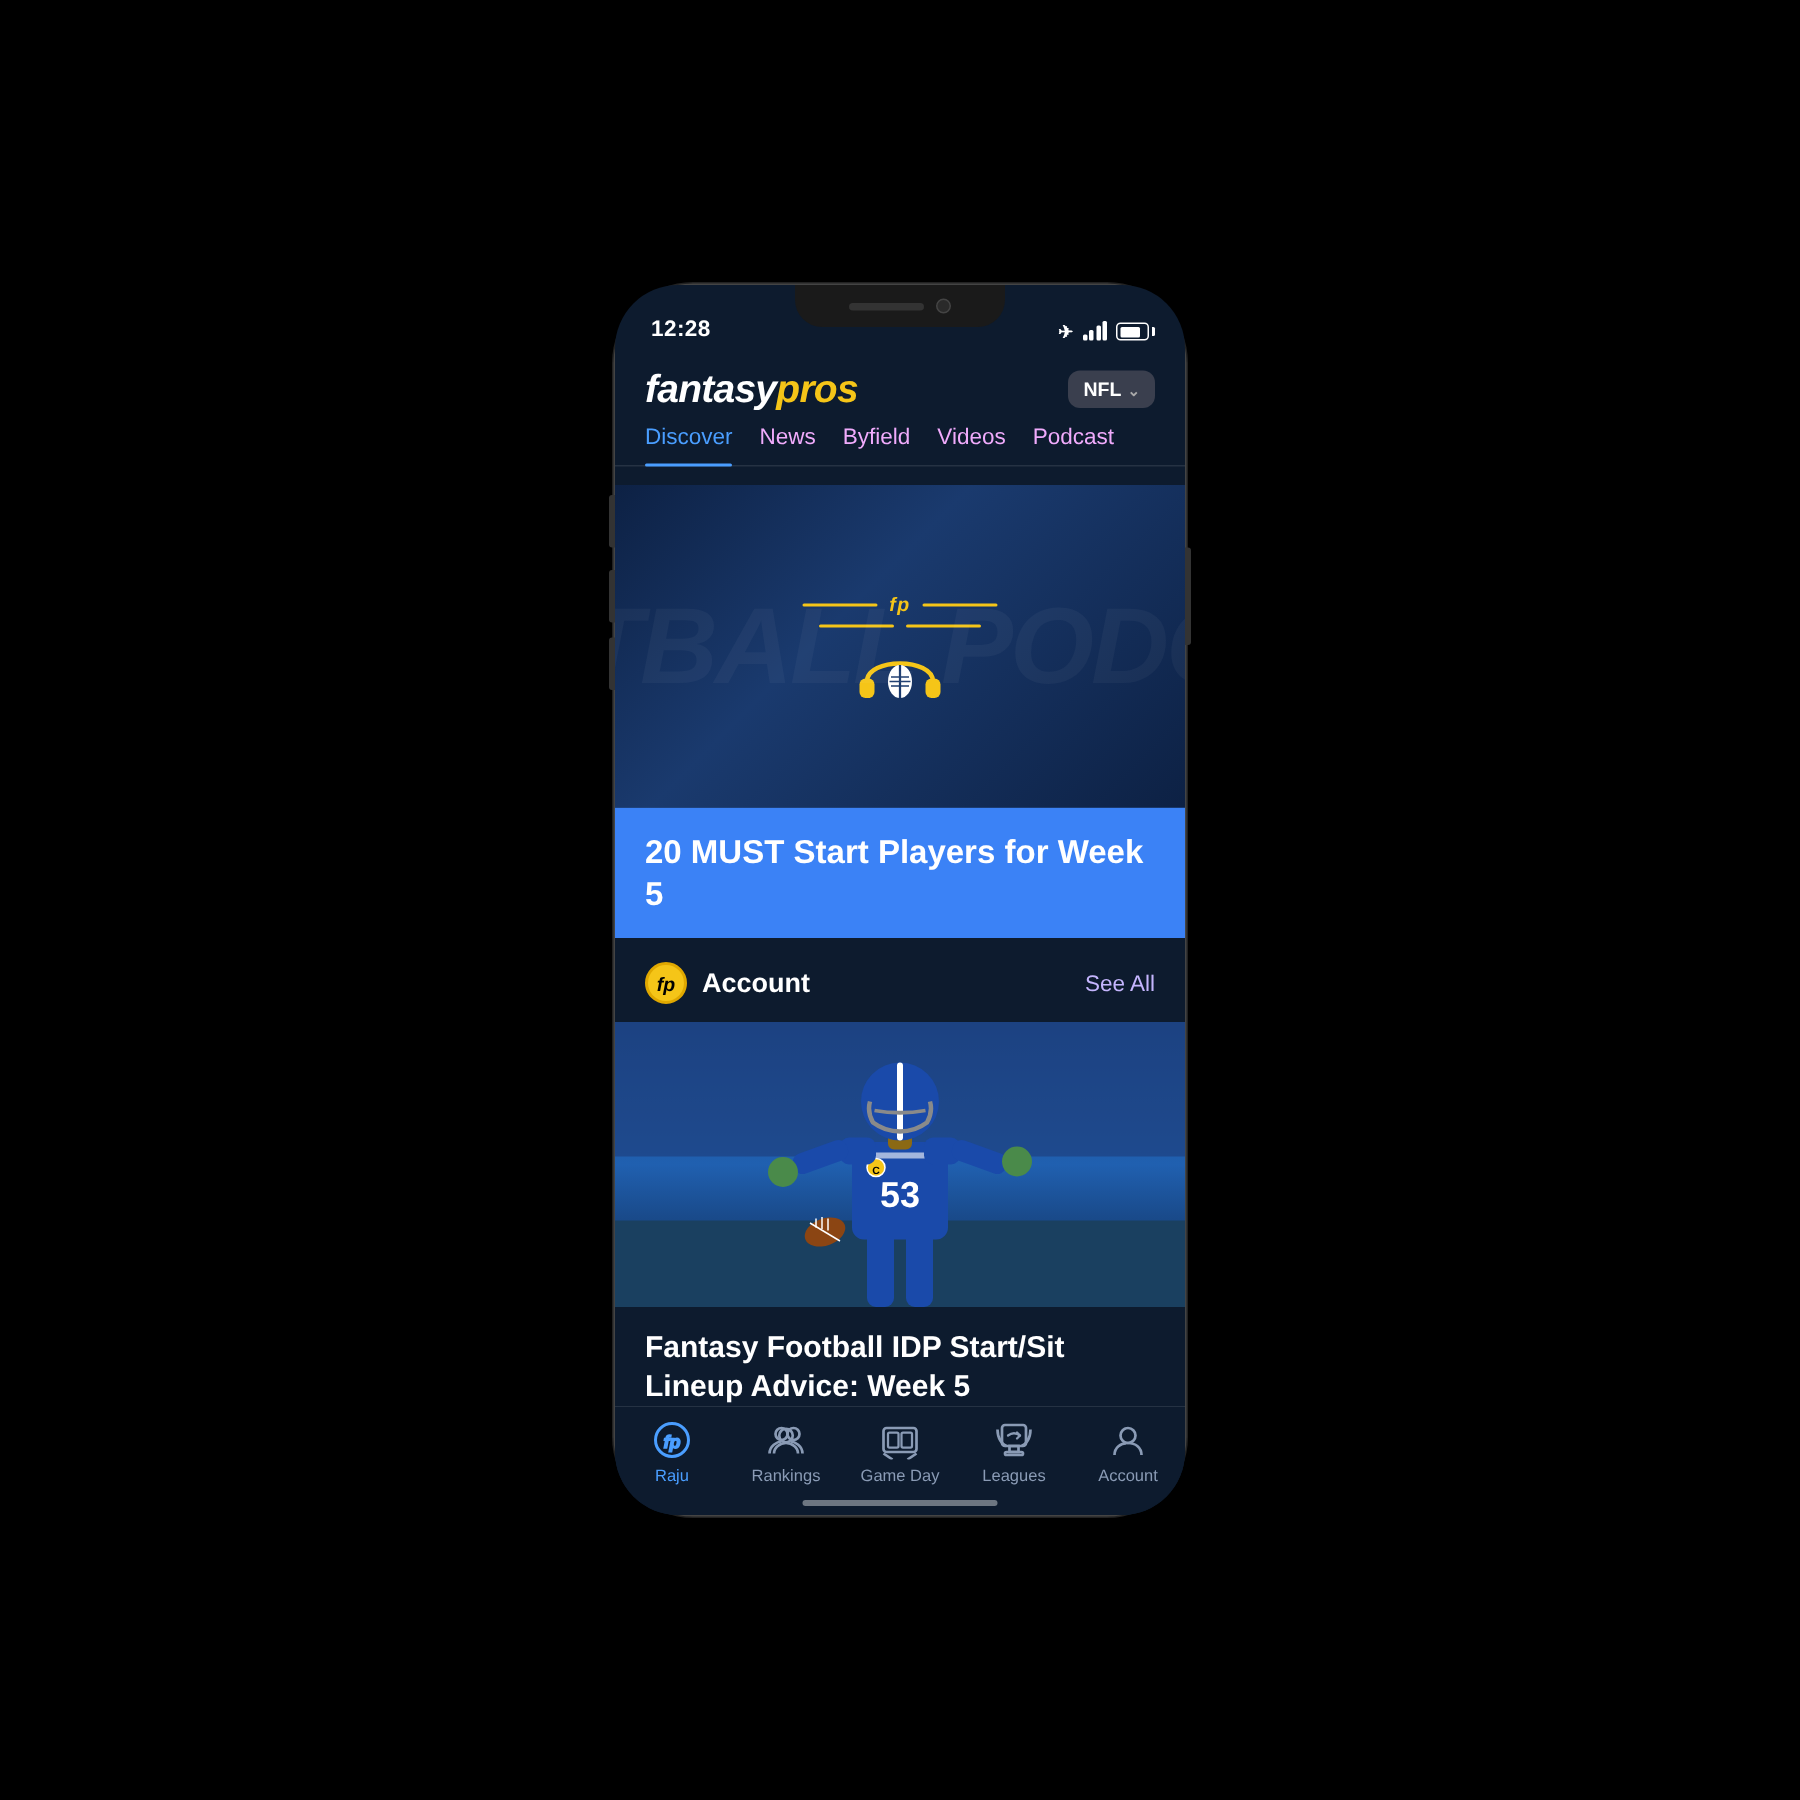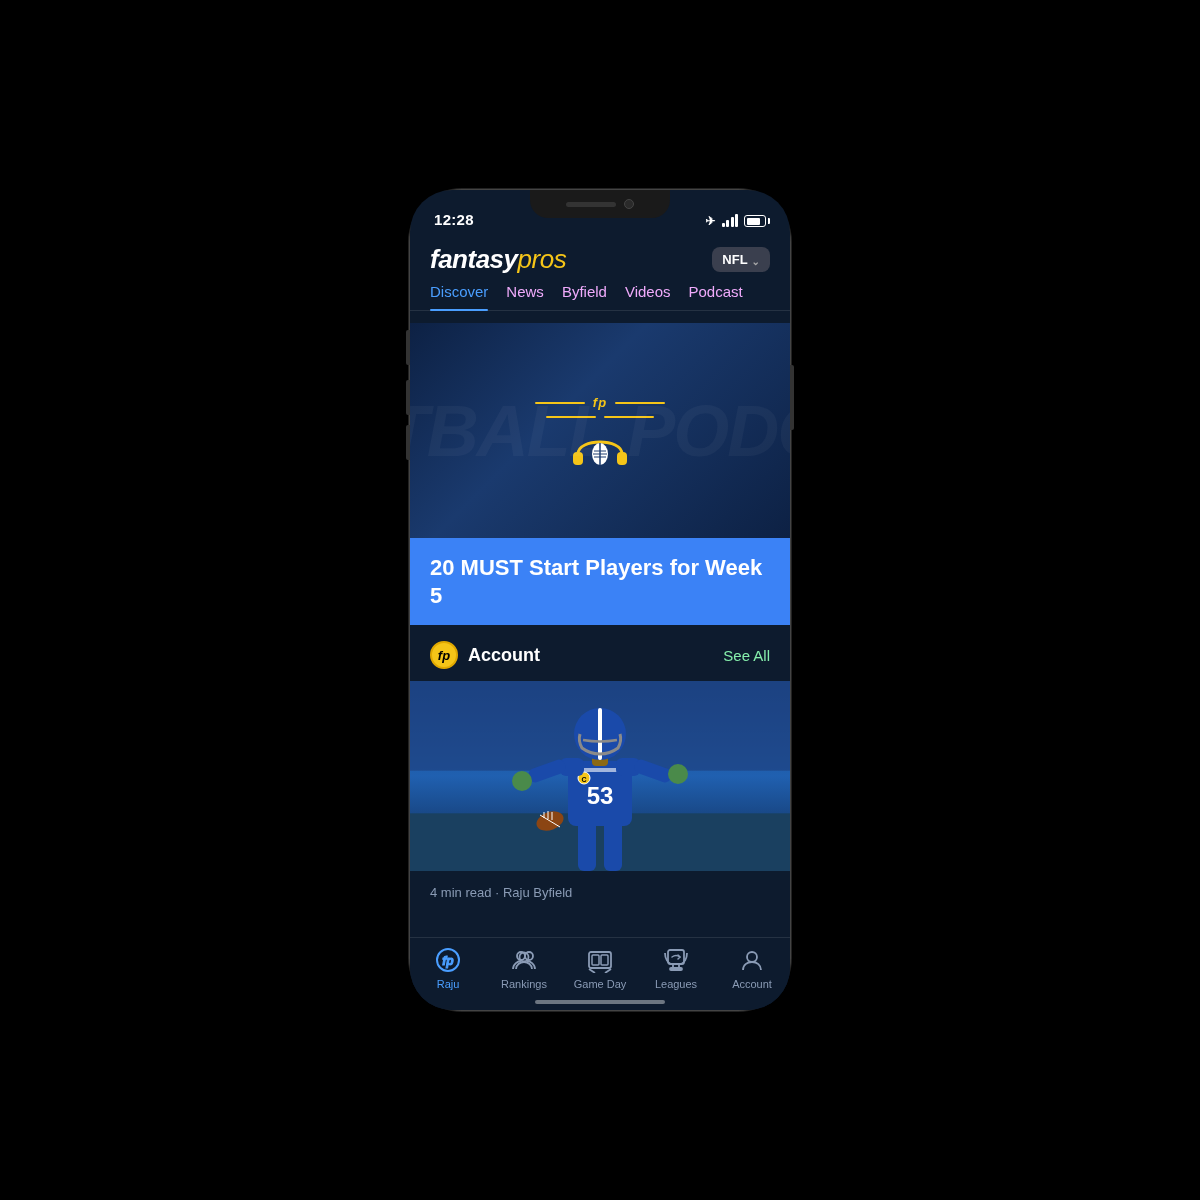--- a/index.html
+++ b/index.html
@@ -317,21 +317,21 @@
       font-style: italic;
       border: 2px solid #e0a800;
     }
     .featured-label {
       font-size: 18px;
       font-weight: 700;
       color: #fff;
     }
     .see-all-link {
       font-size: 15px;
-      color: #86efac;
+      color: #c4b5fd;
       font-weight: 500;
     }
 
     
     .article-image {
       width: 100%;
       height: 190px;
       background: linear-gradient(180deg, #1a4a8e 0%, #2060b0 30%, #1a3a7a 60%, #0d2144 100%);
       position: relative;
       overflow: hidden;
@@ -447,21 +447,21 @@
         <div class="battery-icon">
           <div class="battery-fill"></div>
         </div>
       </div>
     </div>
 
     <div class="screen-inner">
 
       <div class="app-header">
         <div class="logo-text">
-          <span style="color:#fff; font-style:italic; font-weight:900;">fantasy</span><span class="fp-gold" style="font-style:italic; font-weight:400;">pros</span>
+          <span style="color:#fff; font-style:italic; font-weight:900;">fantasy</span><span class="fp-gold" style="font-style:italic; font-weight:700;">pros</span>
         </div>
         <div class="nfl-badge">
           <span>NFL</span>
           <span style="font-size:10px; color:#aaa;">⌄</span>
         </div>
       </div>
 
       <div class="nav-tabs">
         <div class="nav-tab active">
           <span>Discover</span>
@@ -586,20 +586,21 @@
 
               <ellipse cx="50" cy="135" rx="14" ry="9" fill="#8B4513" transform="rotate(-20, 50 135)"></ellipse>
               <line x1="40" y1="129" x2="60" y2="141" stroke="white" stroke-width="1"></line>
               <line x1="44" y1="126" x2="44" y2="132" stroke="white" stroke-width="1"></line>
               <line x1="48" y1="125" x2="48" y2="133" stroke="white" stroke-width="1"></line>
               <line x1="52" y1="126" x2="52" y2="134" stroke="white" stroke-width="1"></line>
             </svg>
           </div>
 
           <div class="article-info">
+            <div class="article-title">Fantasy Football IDP Start/Sit Lineup Advice: Week 5</div>
             <div class="article-meta">4 min read · Raju Byfield</div>
           </div>
         </div>
 
       </div>
 
       <div class="bottom-nav">
 
         <div class="nav-item active">
           <div class="nav-icon">

